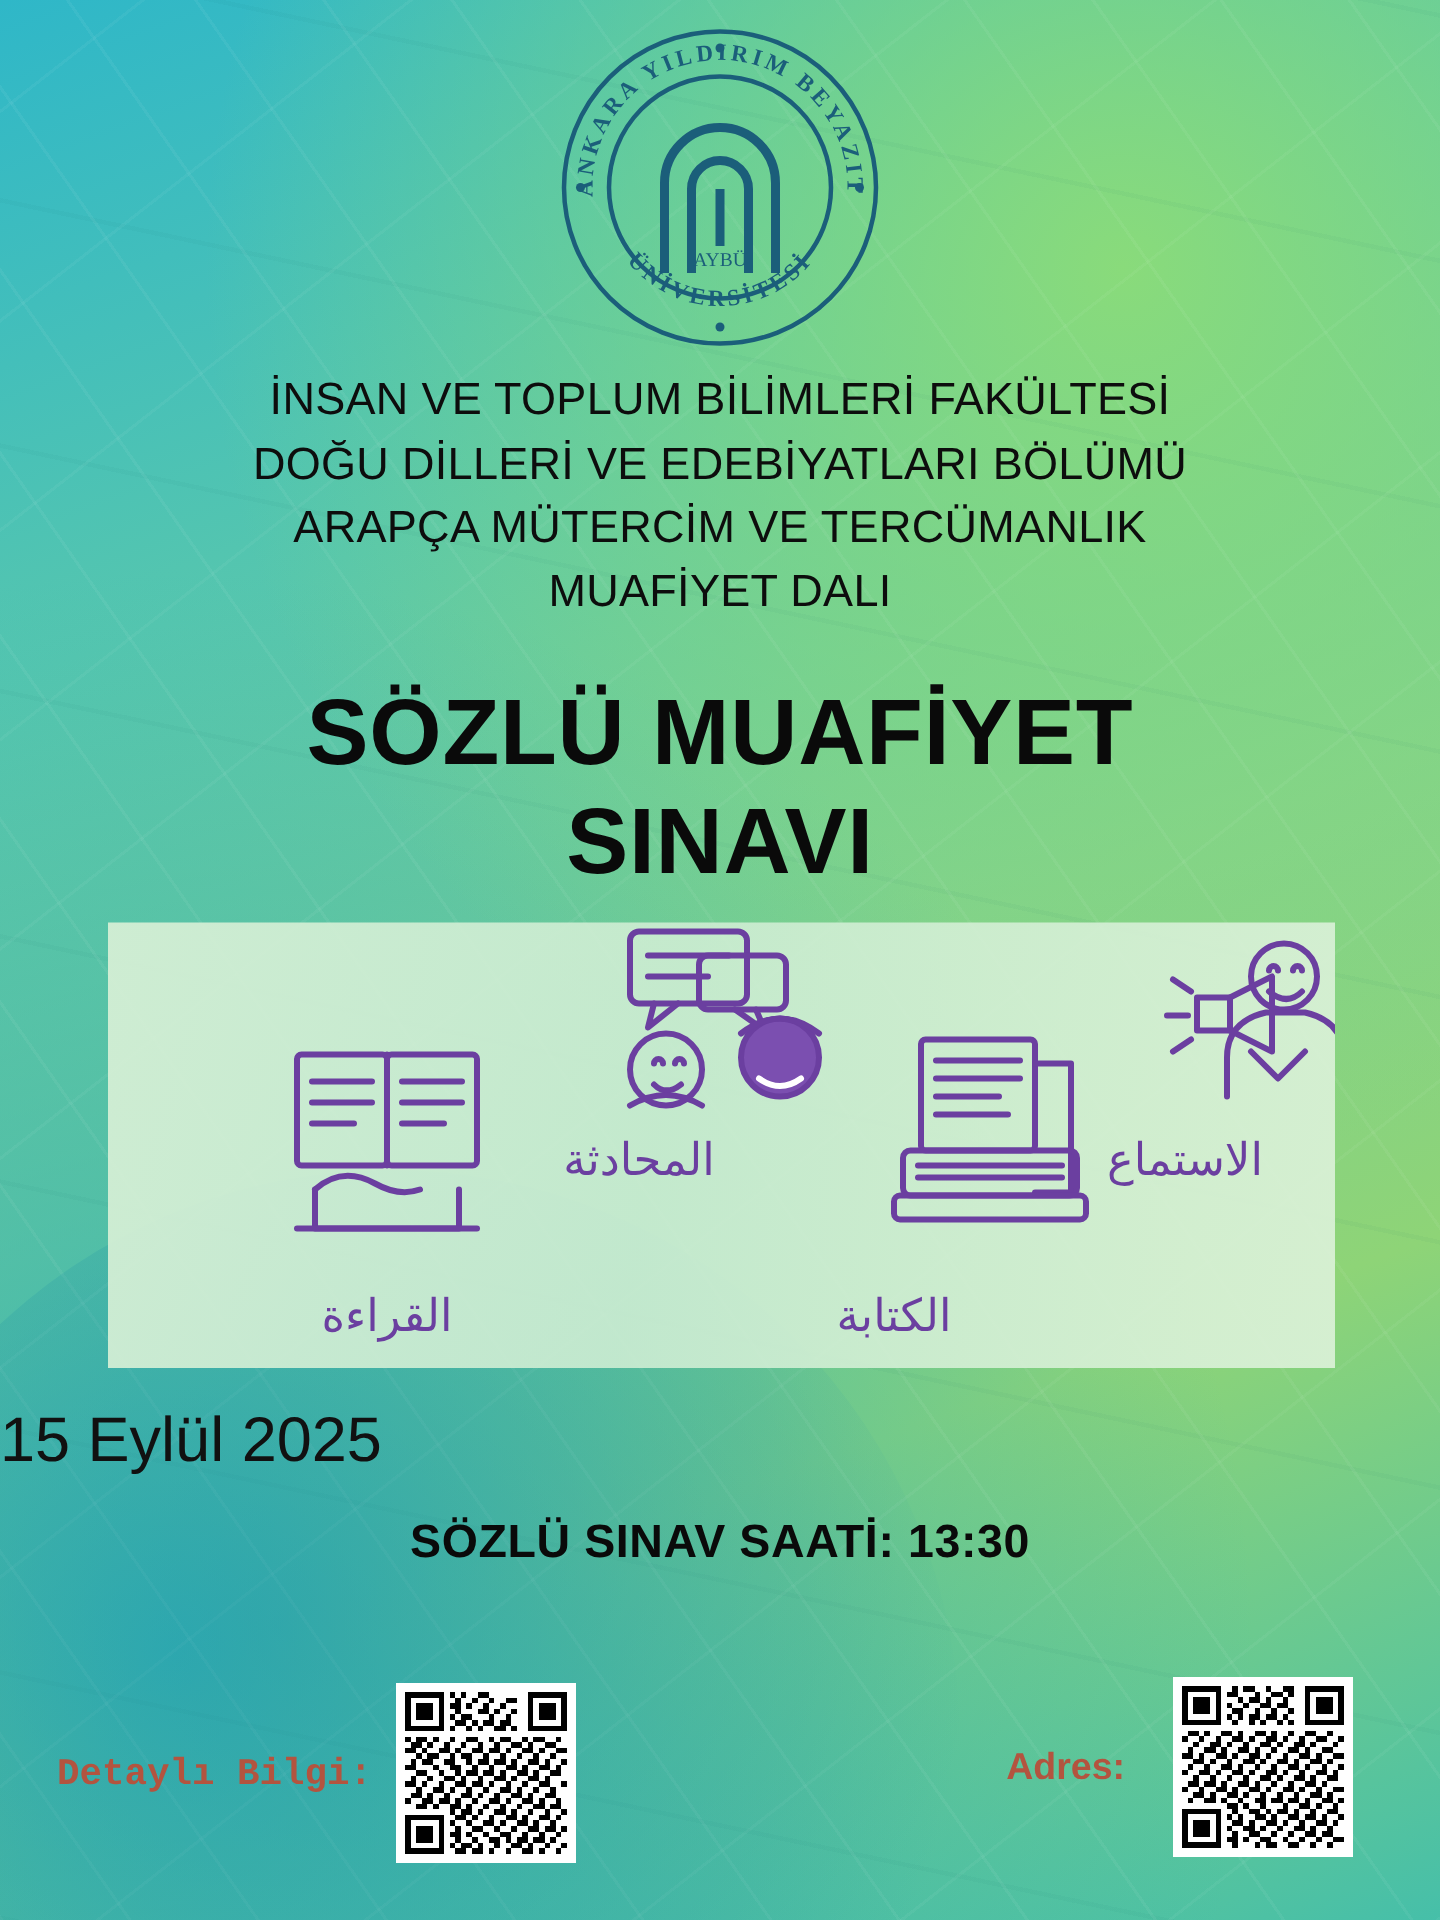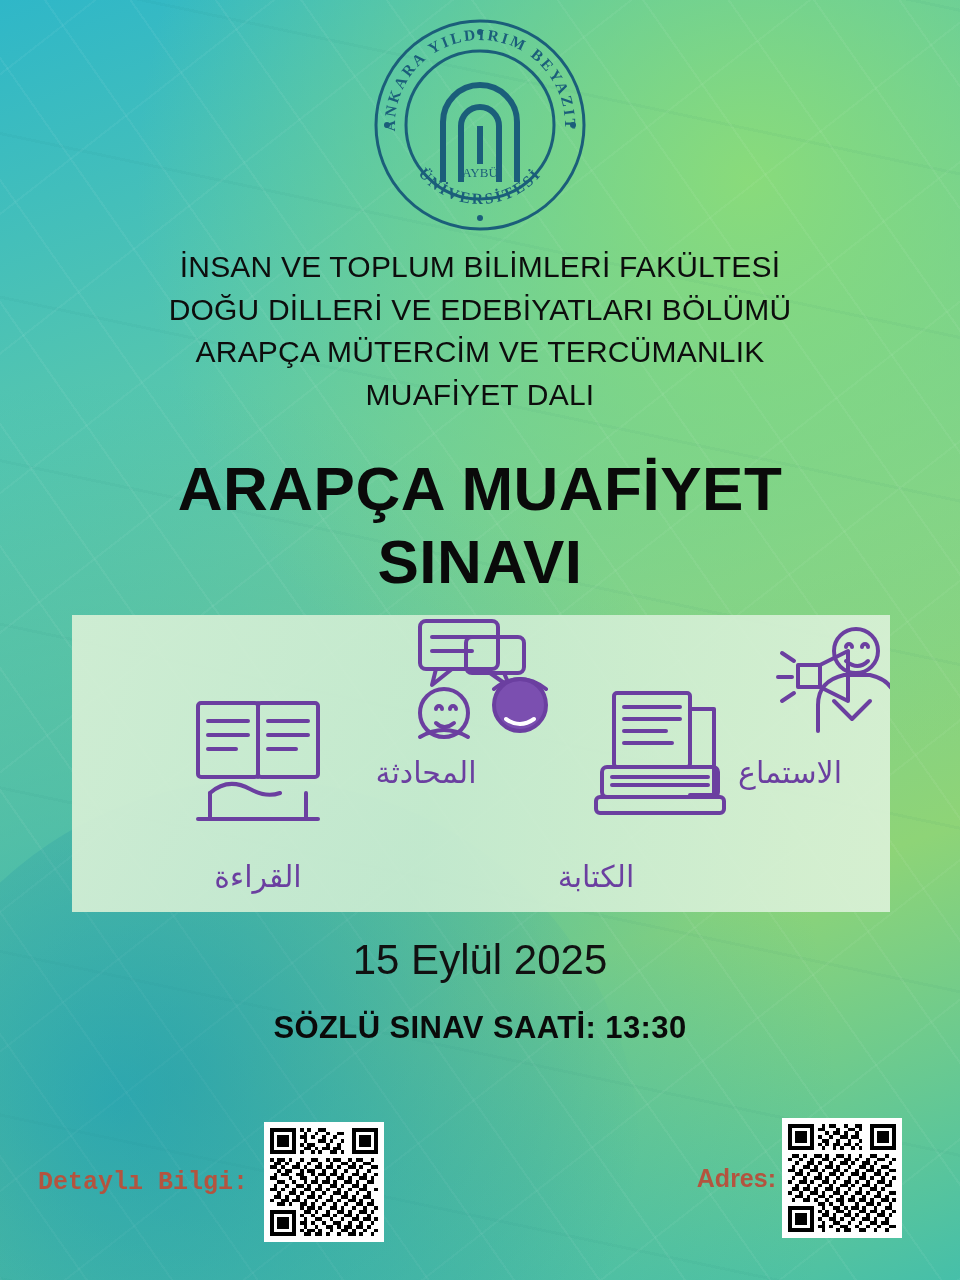--- a/index.html
+++ b/index.html
@@ -101,21 +101,20 @@
     background: linear-gradient(100deg, rgba(216,240,214,0.92) 0%, rgba(208,238,212,0.88) 45%, rgba(221,242,218,0.9) 100%);
   }
   .illus svg { display: block; }
 
   
   .exam-date {
     position: absolute;
     top: 936px;
     left: 0;
     width: 100%;
-    text-align: center;
     color: #111;
     font-size: 42px;
     font-weight: normal;
   }
   .times {
     position: absolute;
     top: 1006px;
     left: 0;
     width: 100%;
     text-align: center;
@@ -134,21 +133,21 @@
   }
   .qr-left  { left: 38px;  top: 1122px; font-family: Liberation Mono, monospace; }
   .qr-right { right: 58px; top: 1118px; }
   .qr-label {
     color: #b3543f;
     font-weight: bold;
     font-size: 25px;
     white-space: nowrap;
   }
   .qr-left .qr-label  { margin-right: 16px; }
-  .qr-right .qr-label { margin-right: 6px; }
+  .qr-right .qr-label { margin-right: 32px; }
   .qr-code {
     width: 120px;
     height: 120px;
     background: #ffffff;
     padding: 6px;
     box-sizing: border-box;
   }
   .qr-code svg { display: block; }
 </style>
 </head>
@@ -189,21 +188,21 @@
     </div>
 
     <div class="faculty">
       <div>İNSAN VE TOPLUM BİLİMLERİ FAKÜLTESİ</div>
       <div>DOĞU DİLLERİ VE EDEBİYATLARI BÖLÜMÜ</div>
       <div>ARAPÇA MÜTERCİM VE TERCÜMANLIK</div>
       <div>MUAFİYET DALI</div>
     </div>
 
     <div class="exam-title">
-      <div>ARAPÇA MUAFİYET</div>
+      <div>SÖZLÜ MUAFİYET</div>
       <div>SINAVI</div>
     </div>
 
     <div class="illus">
       <svg viewBox="0 0 818 297" width="818" height="297" aria-hidden="true">
         <g fill="none" stroke="#6b3fa0" stroke-width="4" stroke-linecap="round" stroke-linejoin="round">
 
           <g transform="translate(118,78)">
             <rect x="8" y="10" width="60" height="74" rx="3"></rect>
             <rect x="68" y="10" width="60" height="74" rx="3"></rect>

